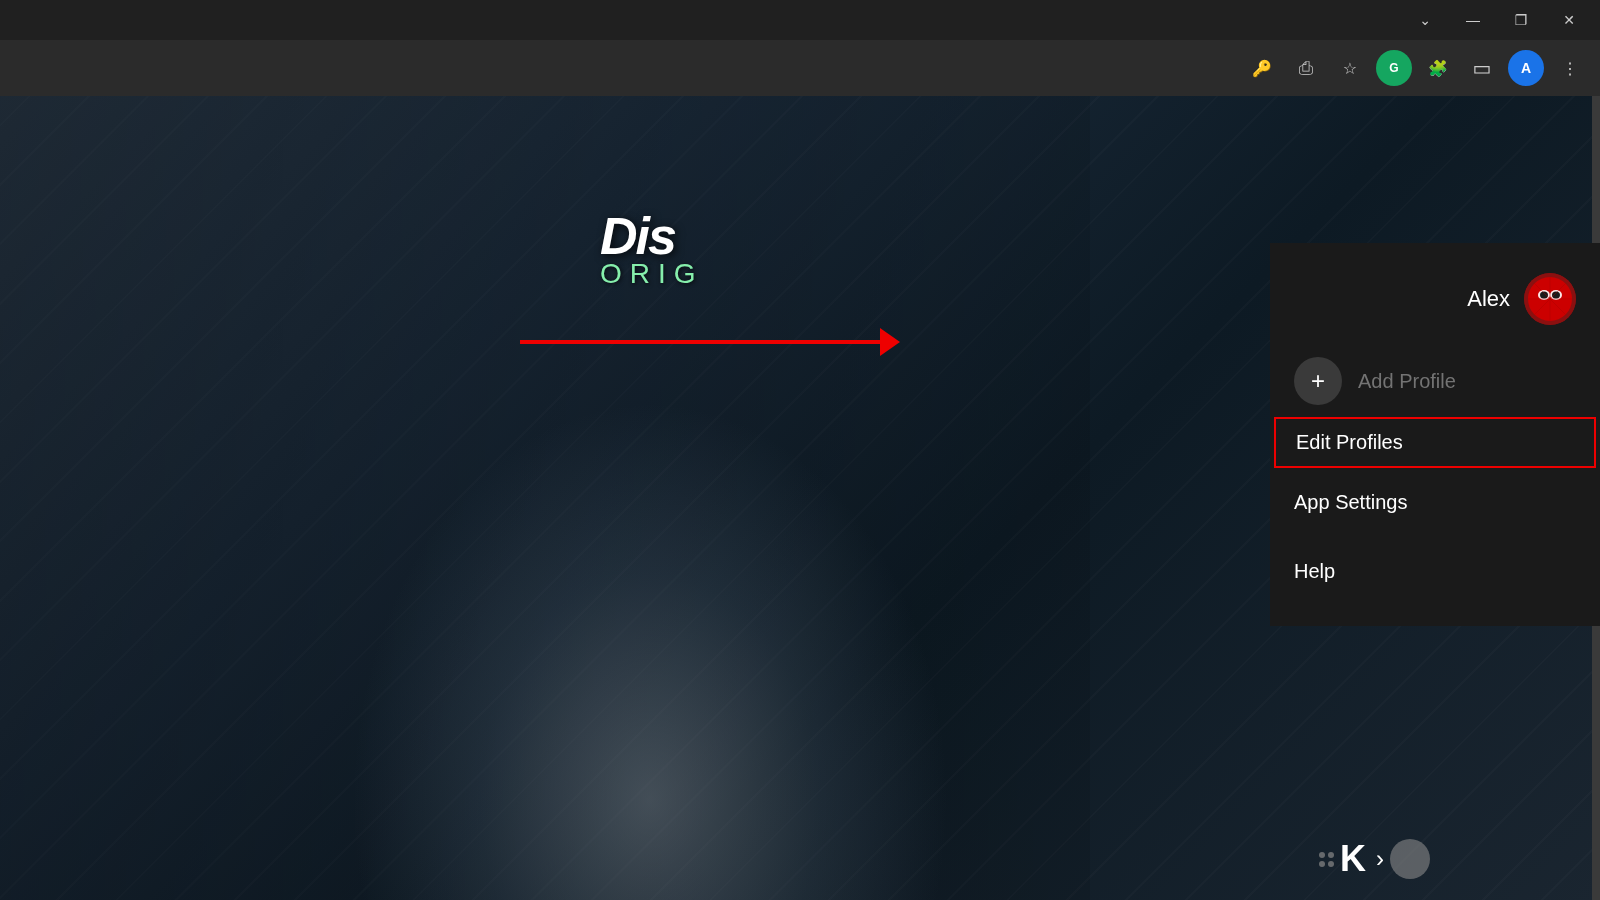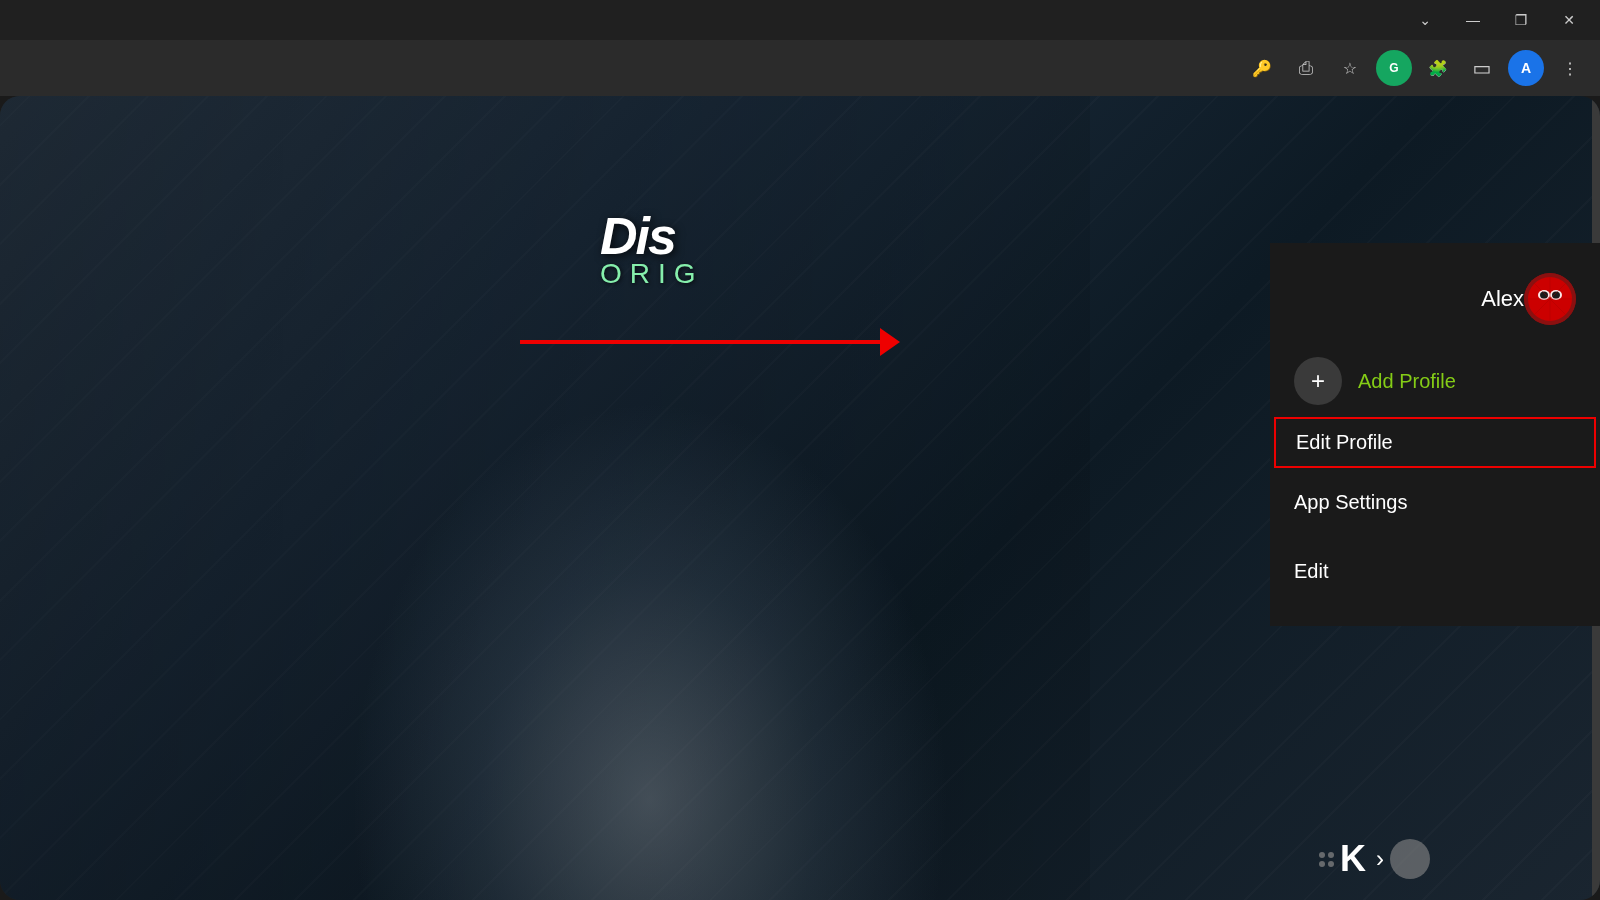--- a/index.html
+++ b/index.html
@@ -79,21 +79,20 @@
       font-size: 12px;
       font-weight: bold;
     }
 
     
     .main-content {
       position: relative;
       width: 1600px;
       height: 804px;
       overflow: hidden;
-      border-radius: 20px;
     }
 
     
     .bg-scene {
       position: absolute;
       inset: 0;
       background: linear-gradient(135deg, #2a3a4a 0%, #1a2a3a 30%, #0d1a24 60%, #1a2530 100%);
     }
 
     
@@ -189,20 +188,21 @@
       z-index: 50;
       padding: 20px 0 20px 0;
     }
 
     
     .profile-header {
       display: flex;
       align-items: center;
       justify-content: flex-end;
       padding: 10px 24px 20px 24px;
+      gap: 14px;
     }
 
     .profile-name {
       color: white;
       font-size: 22px;
       font-weight: 400;
     }
 
     .profile-avatar {
       width: 52px;
@@ -233,21 +233,21 @@
       display: flex;
       align-items: center;
       justify-content: center;
       color: white;
       font-size: 24px;
       font-weight: 300;
       flex-shrink: 0;
     }
 
     .add-profile-label {
-      color: #84cc16;
+      color: #737373;
       font-size: 20px;
     }
 
     
     .menu-item {
       padding: 23px 24px;
       color: white;
       font-size: 20px;
       cursor: pointer;
       position: relative;
@@ -405,27 +405,27 @@
     </div>
 
     <div class="add-profile-row">
       <div class="add-circle">
         <span>+</span>
       </div>
       <span class="add-profile-label">Add Profile</span>
     </div>
 
     <div class="menu-item highlighted">
-      <span>Edit Profile</span>
+      <span>Edit Profiles</span>
     </div>
     <div class="menu-item">
       <span>App Settings</span>
     </div>
     <div class="menu-item">
-      <span>Edit</span>
+      <span>Help</span>
     </div>
 
   </div>
 
   <div class="k-widget">
     <div class="k-dots">
       <div class="k-dot"></div>
       <div class="k-dot"></div>
       <div class="k-dot"></div>
       <div class="k-dot"></div>

